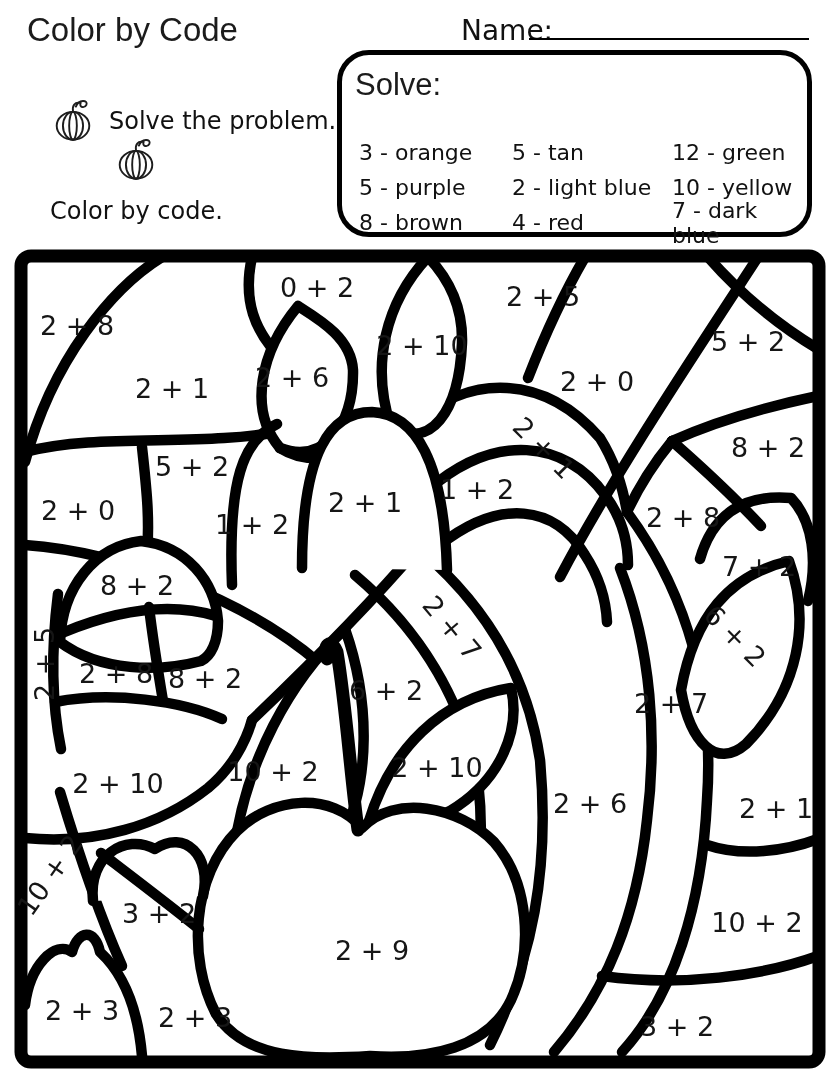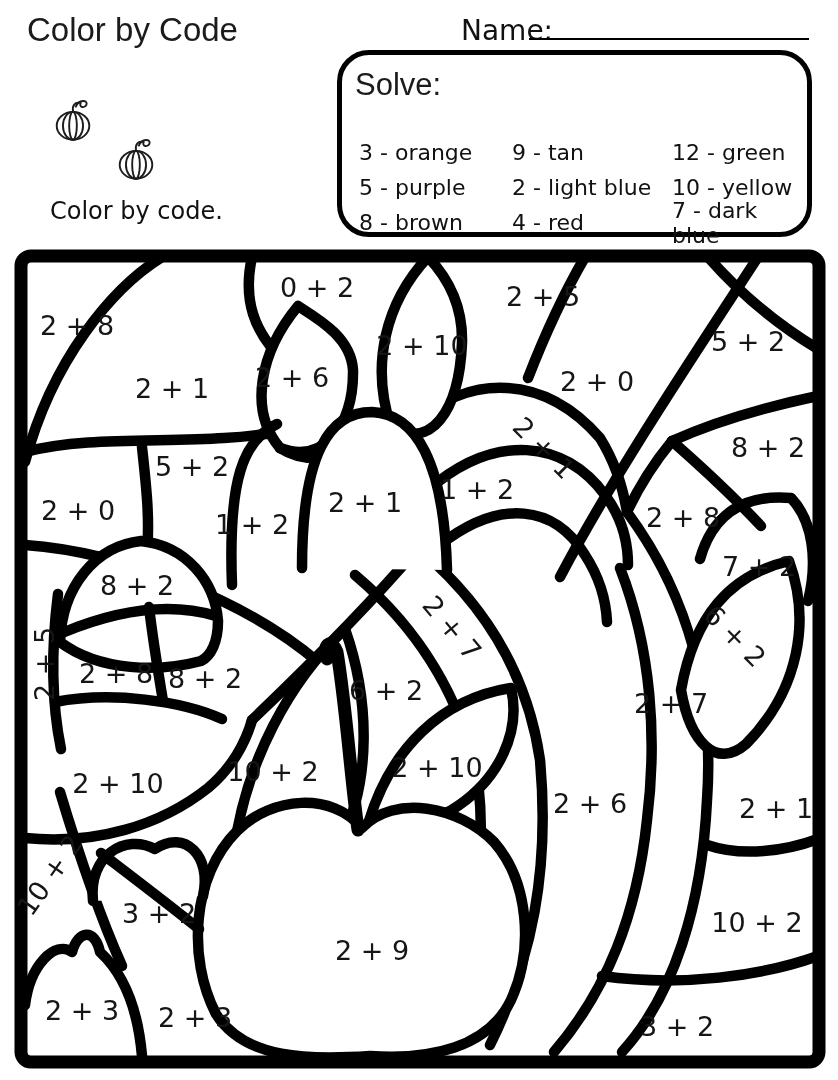--- a/index.html
+++ b/index.html
@@ -42,38 +42,39 @@
   <div class="name-line"></div>
 
   <div class="instr instr-1">
     <svg class="pumpkin" viewBox="0 0 48 48">
       <path d="M24,14 C23,8 26,4 31,5"></path>
       <path d="M27,9 C30,1 40,2 38,7 C36,11 30,10 32,5"></path>
       <ellipse cx="24" cy="29" rx="17" ry="14.5"></ellipse>
       <ellipse cx="24" cy="29" rx="10.5" ry="14.5"></ellipse>
       <ellipse cx="24" cy="29" rx="4" ry="14.5"></ellipse>
     </svg>
+    <span>Solve the problem.</span>
   </div>
 
   <div class="instr instr-2">
     <svg class="pumpkin" viewBox="0 0 48 48">
       <path d="M24,14 C23,8 26,4 31,5"></path>
       <path d="M27,9 C30,1 40,2 38,7 C36,11 30,10 32,5"></path>
       <ellipse cx="24" cy="29" rx="17" ry="14.5"></ellipse>
       <ellipse cx="24" cy="29" rx="10.5" ry="14.5"></ellipse>
       <ellipse cx="24" cy="29" rx="4" ry="14.5"></ellipse>
     </svg>
     <span>Color by code.</span>
   </div>
 
   <div class="code-box">
     <div class="code-title">Solve:</div>
     <div class="code-grid">
       <span>3 - orange</span>
-      <span>9 - tan</span>
+      <span>5 - tan</span>
       <span>12 - green</span>
       <span>5 - purple</span>
       <span>2 - light blue</span>
       <span>10 - yellow</span>
       <span>8 - brown</span>
       <span>4 - red</span>
       <span>7 - dark blue</span>
     </div>
   </div>
 

